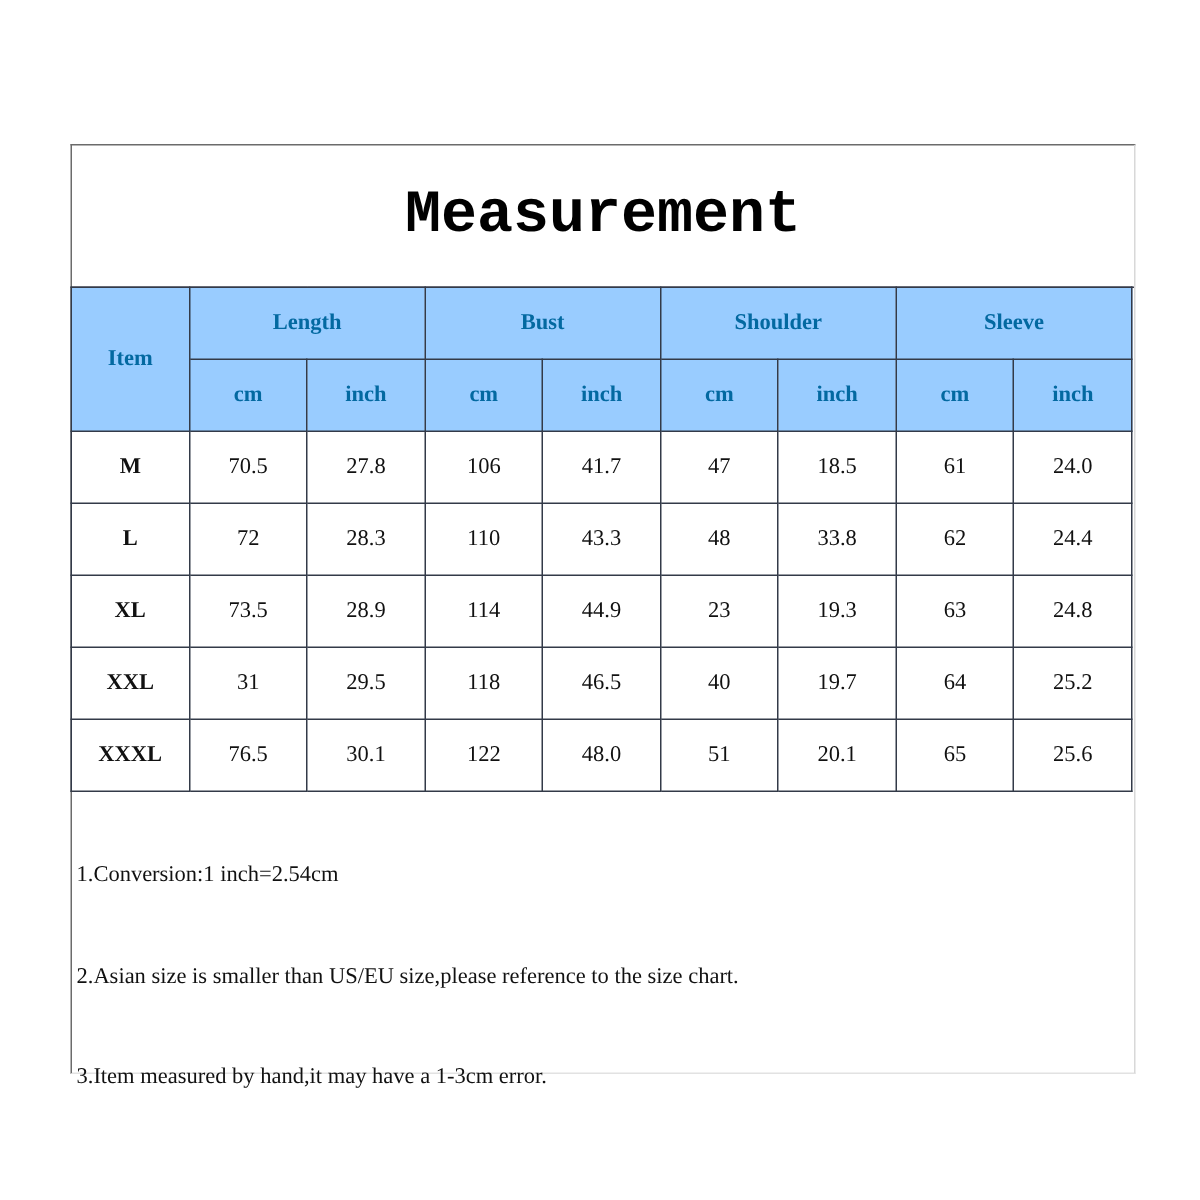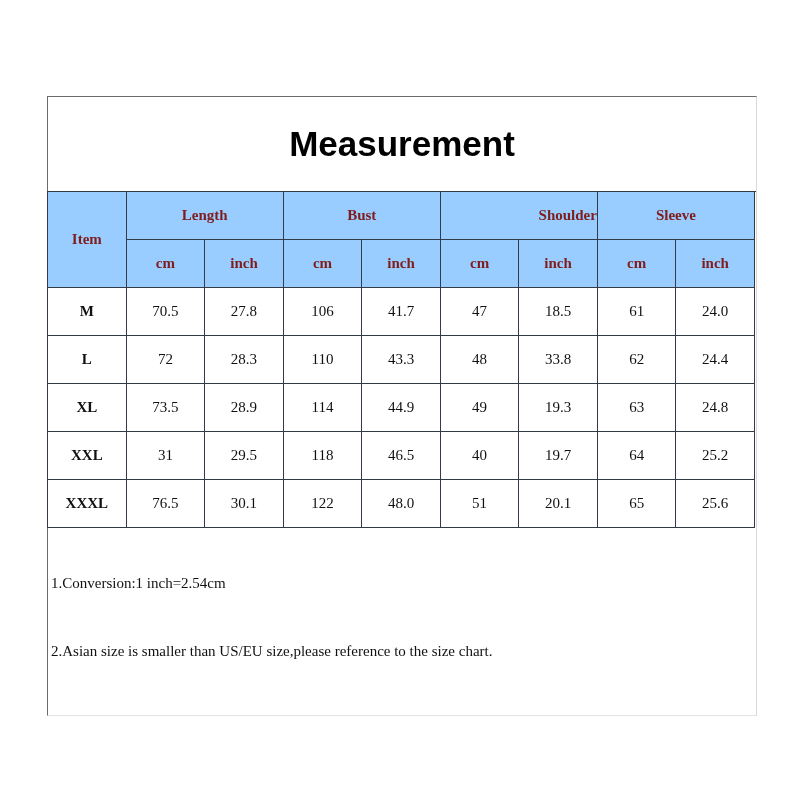--- a/index.html
+++ b/index.html
@@ -6,31 +6,31 @@
   body { width: 800px; height: 800px; position: relative; overflow: hidden; }
   .sheet {
     position: absolute; left: 47px; top: 96px; width: 710px; height: 620px;
     border: 1px solid #6b6b6b; border-bottom-color: #e2e2e2; border-right-color: #d8d8d8;
     box-sizing: border-box; background: #fff;
   }
   .title-row {
     position: absolute; left: 0; top: 0; width: 708px; height: 95px;
     border-bottom: 1px solid #3a3a4a; box-sizing: border-box;
     display: flex; align-items: center; justify-content: center;
-    font-family: Liberation Sans, sans-serif; font-weight: bold; font-size: 35px; color: #000;
+    font-family: Liberation Mono, monospace; font-weight: bold; font-size: 40px; color: #000;
   }
   table.grid {
     position: absolute; left: -1px; top: 94px; border-collapse: collapse;
     font-family: "Liberation Serif", serif; table-layout: fixed;
   }
   table.grid td, table.grid th {
     border: 1.5px solid #333a48; text-align: center; vertical-align: middle; padding: 0;
     box-sizing: border-box;
   }
-  table.grid th { background: #99ccff; font-weight: bold; font-size: 15px; color: #7f1d1d; height: 48px; }
+  table.grid th { background: #99ccff; font-weight: bold; font-size: 15px; color: #0369a1; height: 48px; }
   table.grid td { height: 48px; font-size: 15px; color: #111; }
   table.grid td.size { font-weight: bold; }
   col.c { width: 79px; }
   .tips {
     position: absolute; left: 3px; top: 430px; font-family: "Liberation Serif", serif;
     font-size: 15px; line-height: 22.5px; color: #111; white-space: pre;
   }
 </style>
 </head>
 <body>
@@ -48,21 +48,21 @@
       <col class="c">
         <col class="c">
         <col class="c">
         <col class="c">
     </colgroup>
     <thead>
       <tr>
         <th rowspan="2" style="background: rgb(153, 204, 255);">Item</th>
         <th colspan="2" style="background: rgb(153, 204, 255);">Length</th>
         <th colspan="2" style="background: rgb(153, 204, 255); margin-top: 46px;">Bust</th>
-        <th colspan="2" style="background: rgb(153, 204, 255); text-align: right;">Shoulder</th>
+        <th colspan="2" style="background: rgb(153, 204, 255);">Shoulder</th>
         <th colspan="2" style="background: rgb(153, 204, 255);">Sleeve</th>
       </tr>
       <tr>
         <th style="background: rgb(153, 204, 255);">cm</th>
         <th style="background: rgb(153, 204, 255);">inch</th>
         <th style="background: rgb(153, 204, 255);">cm</th>
         <th style="background: rgb(153, 204, 255);">inch</th>
         <th style="background: rgb(153, 204, 255);">cm</th>
         <th style="background: rgb(153, 204, 255);">inch</th>
         <th style="background: rgb(153, 204, 255);">cm</th>
@@ -91,21 +91,21 @@
         <td>33.8</td>
         <td>62</td>
         <td>24.4</td>
       </tr>
       <tr>
         <td class="size">XL</td>
         <td>73.5</td>
         <td>28.9</td>
         <td>114</td>
         <td>44.9</td>
-        <td>49</td>
+        <td>23</td>
         <td>19.3</td>
         <td>63</td>
         <td>24.8</td>
       </tr>
       <tr>
         <td class="size">XXL</td>
         <td>31</td>
         <td>29.5</td>
         <td>118</td>
         <td>46.5</td>
@@ -124,15 +124,16 @@
         <td>20.1</td>
         <td>65</td>
         <td>25.6</td>
       </tr>
     </tbody>
   </table>
 
   <div class="tips">
     <div>1.Conversion:1 inch=2.54cm</div>
     <div>2.Asian size is smaller than US/EU size,please reference to the size chart.</div>
+    <div>3.Item measured by hand,it may have a 1-3cm error.</div>
     
   </div>
 </div>
 
 </body></html>

